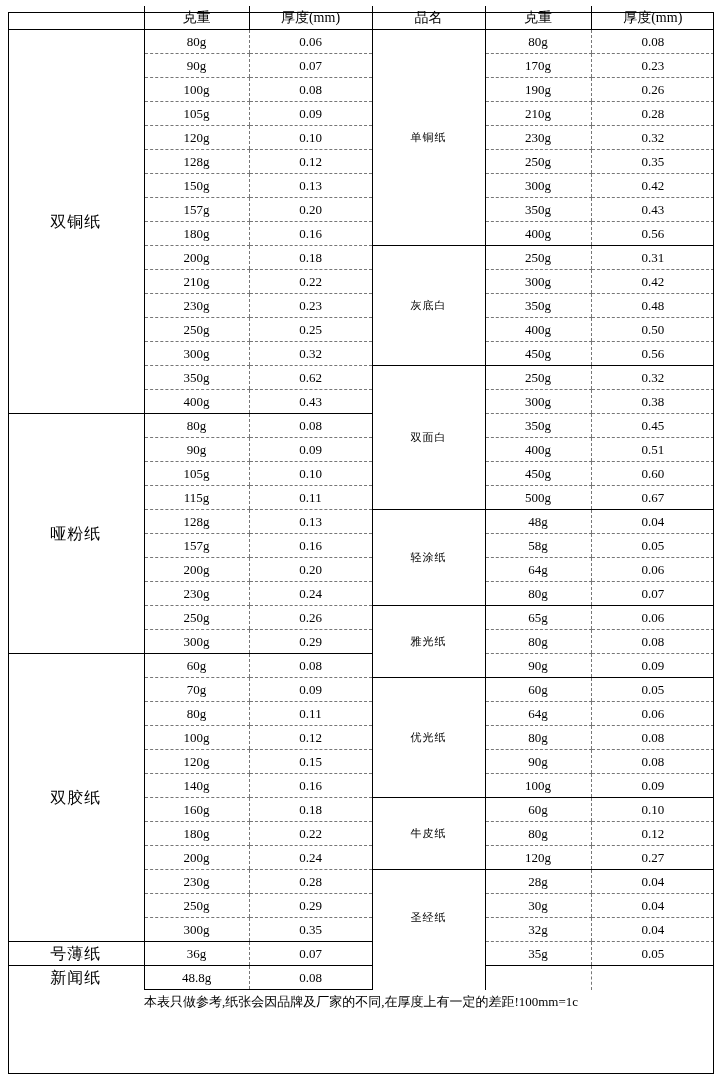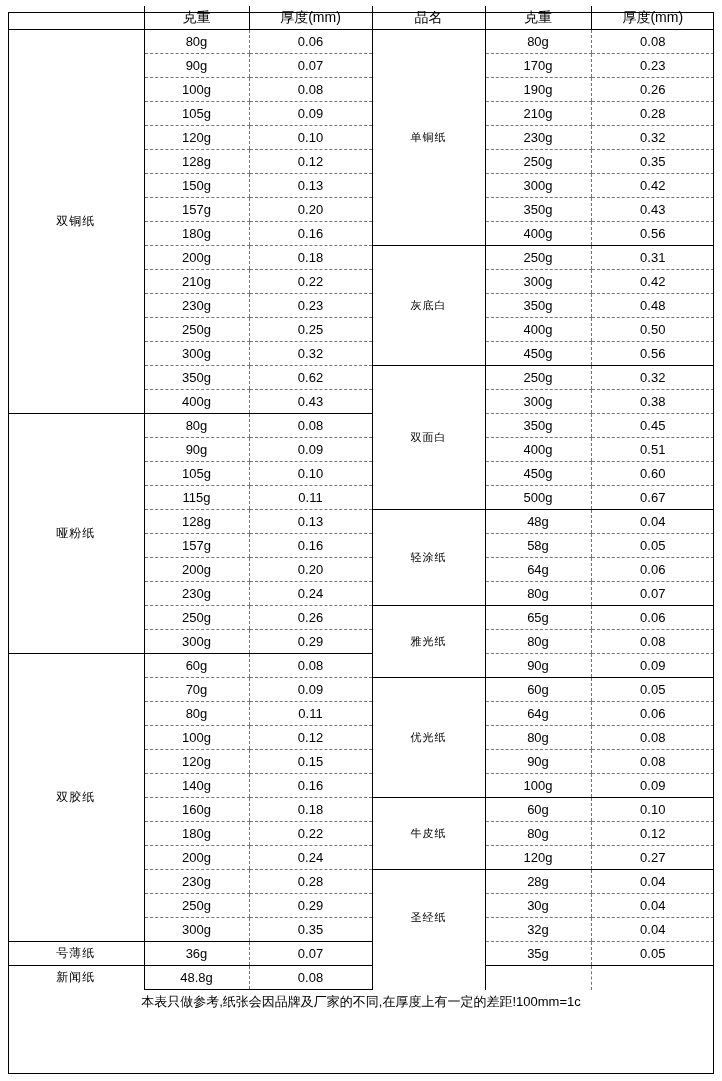--- a/index.html
+++ b/index.html
@@ -19,20 +19,21 @@
     width: 722px;
     height: 1081px;
     box-sizing: border-box;
   }
   table.paper-table {
     border-collapse: collapse;
     table-layout: fixed;
     width: 706px;
     margin: 6px 8px 0 8px;
     font-size: 13px;
+    font-family: Liberation Serif, serif;
   }
   table.paper-table td {
     padding: 0;
     text-align: center;
     vertical-align: middle;
     height: 23px;
     line-height: 23px;
     box-sizing: border-box;
   }
   
@@ -48,21 +49,21 @@
   .bb-solid { border-bottom: 1.6px solid #000; }
   .bl-solid { border-left: 1.6px solid #000; }
 
   .bb-dash { border-bottom: 1px dashed #777; }
   .bl-dash { border-left: 1px dashed #777; }
 
   .hdr {
     font-size: 14px;
   }
   .group-label {
-    font-size: 12px;
+    font-size: 16px;
     letter-spacing: 1px;
   }
   .cat-label {
     font-size: 11px;
     letter-spacing: 1px;
   }
   .note-row td {
     height: 40px;
     line-height: 40px;
     font-size: 13px;

